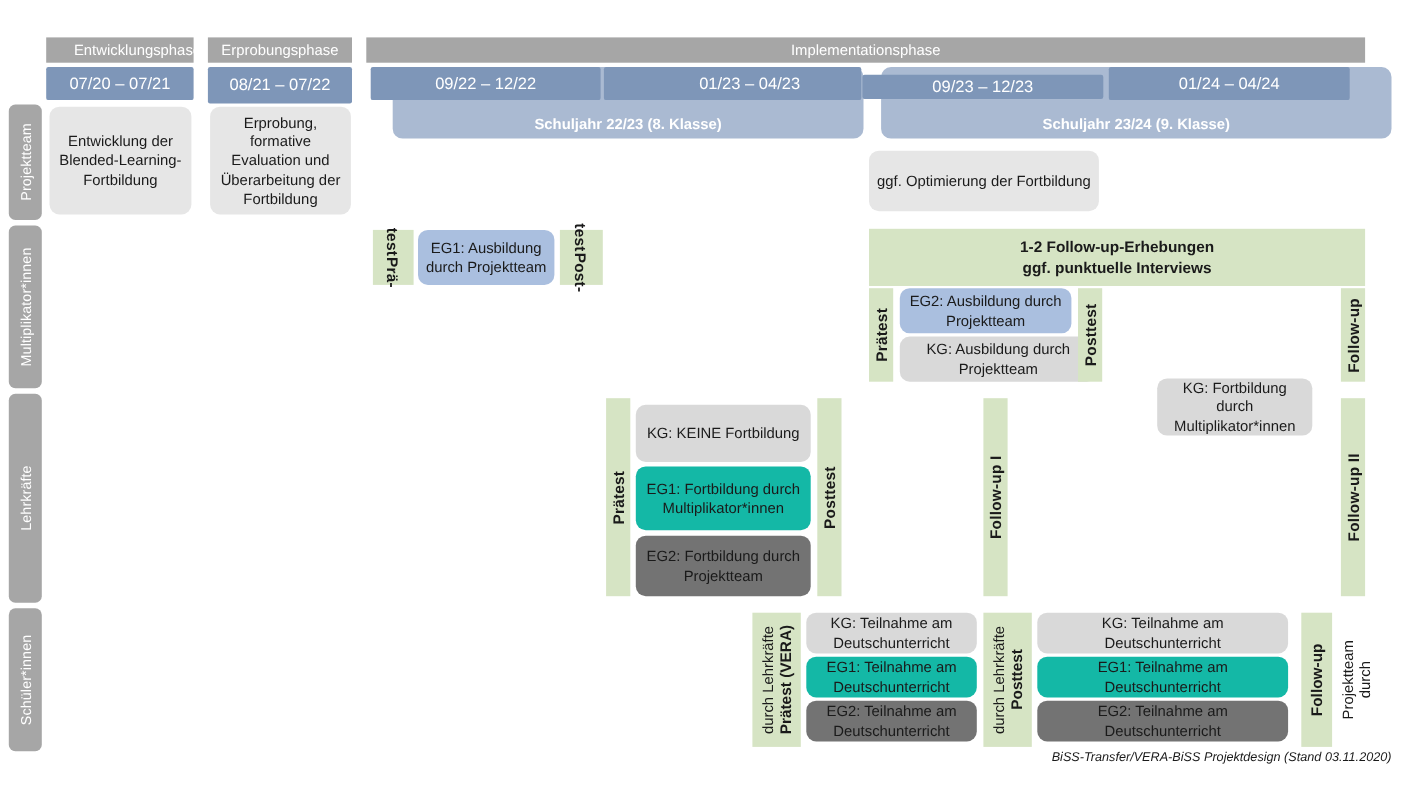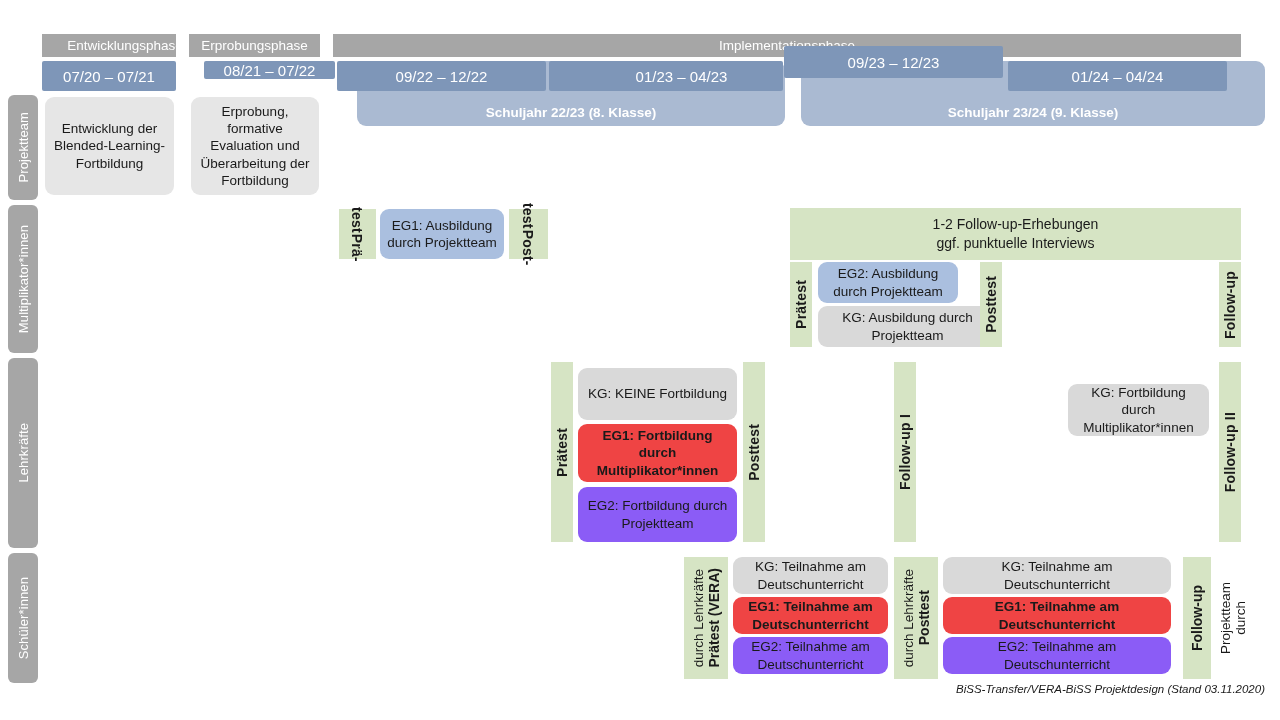--- a/index.html
+++ b/index.html
@@ -48,30 +48,30 @@
 
   
   .box{
     border-radius:9px;
     display:flex;align-items:center;justify-content:center;
     text-align:center;line-height:1.28;
     font-size:13.5px;padding:2px 6px;
   }
   .box.gray{background:#e6e6e6;color:#1a1a1a;}
   .box.gray-d{background:#d9d9d9;color:#1a1a1a;}
-  .box.blue-mid{background:#ef4444;color:#1a1a1a;font-weight:bold;}
+  .box.blue-mid{background:#14b8a6;color:#1a1a1a;}
   .box.blue-soft{background:#aabfdf;color:#1a1a1a;}
-  .box.blue-light{background:#8b5cf6;color:#1a1a1a;}
+  .box.blue-light{background:#737373;color:#1a1a1a;}
 
   
   .green{
     background:#d6e4c4;color:#1a1a1a;
     display:flex;align-items:center;justify-content:center;
   }
-  .green.h{font-size:14px;font-weight:normal;text-align:center;line-height:1.35;}
+  .green.h{font-size:14px;font-weight:bold;text-align:center;line-height:1.35;}
   .green .vtext{
     writing-mode:vertical-rl;transform:rotate(180deg);
     white-space:nowrap;font-weight:bold;font-size:14px;letter-spacing:.2px;
   }
   .green .vtext.two{
     display:flex;flex-direction:row;gap:1px;align-items:center;justify-content:center;
   }
   .vstack{
     display:flex;flex-direction:row-reverse;align-items:center;justify-content:center;
     width:100%;height:100%;
@@ -108,38 +108,38 @@
   <div class="abs phase-bar" style="left:189px;top:34px;width:131px;height:23px;">
     <span>Erprobungsphase</span>
   </div>
   <div class="abs phase-bar" style="left:333px;top:34px;width:908px;height:23px;">
     <span>Implementationsphase</span>
   </div>
 
   <div class="abs date-chip" style="left:42px;top:61px;width:134px;height:30px;">
     <span>07/20 – 07/21</span>
   </div>
-  <div class="abs date-chip" style="left:189px;top:61px;width:131px;height:18px;margin-left:15px;">
+  <div class="abs date-chip" style="left:189px;top:61px;width:131px;height:33px;">
     <span>08/21 – 07/22</span>
   </div>
 
   <div class="abs schooltag" style="left:333px;top:61px;width:428px;height:65px;">
     <div class="schooltag-text">Schuljahr 22/23 (8. Klasse)</div>
   </div>
   <div class="abs date-chip" style="left:337px;top:61px;width:209px;height:30px;">
     <span>09/22 – 12/22</span>
   </div>
   <div class="abs date-chip" style="left:549px;top:61px;width:234px;height:30px;padding-left:31px;">
     <span>01/23 – 04/23</span>
   </div>
 
   <div class="abs schooltag" style="left:777px;top:61px;width:464px;height:65px;padding-left:20px;">
     <div class="schooltag-text">Schuljahr 23/24 (9. Klasse)</div>
   </div>
-  <div class="abs date-chip" style="left:784px;top:46px;width:219px;height:32px;">
+  <div class="abs date-chip" style="left:784px;top:68px;width:219px;height:22px;">
     <span>09/23 – 12/23</span>
   </div>
   <div class="abs date-chip" style="left:1008px;top:61px;width:219px;height:30px;">
     <span>01/24 – 04/24</span>
   </div>
 
   <div class="abs lane-label" style="left:8px;top:95px;width:30px;height:105px;">
     <span class="vtext">Projektteam</span>
   </div>
   <div class="abs lane-label" style="left:8px;top:205px;width:30px;height:148px;">
@@ -150,20 +150,23 @@
   </div>
   <div class="abs lane-label" style="left:8px;top:553px;width:30px;height:130px;">
     <span class="vtext">Schüler*innen</span>
   </div>
 
   <div class="abs box gray" style="left:45px;top:97px;width:129px;height:98px;">
     <span>Entwicklung der Blended-Learning-Fortbildung</span>
   </div>
   <div class="abs box gray" style="left:191px;top:97px;width:128px;height:98px;">
     <span>Erprobung, formative Evaluation und Überarbeitung der Fortbildung</span>
+  </div>
+  <div class="abs box gray" style="left:790px;top:137px;width:209px;height:55px;">
+    <span>ggf. Optimierung der Fortbildung</span>
   </div>
 
   <div class="abs green" style="left:339px;top:209px;width:37px;height:50px;">
     <span class="vtext two">
       <span class="vtwo-line">Prä-</span>
       <span class="vtwo-line">test</span>
     </span>
   </div>
   <div class="abs box blue-soft" style="left:380px;top:209px;width:124px;height:50px;">
     <span>EG1: Ausbildung durch Projektteam</span>
@@ -176,21 +179,21 @@
   </div>
 
   <div class="abs green h" style="left:790px;top:208px;width:451px;height:52px;flex-direction:column;">
     <span>1-2 Follow-up-Erhebungen</span>
     <span>ggf. punktuelle Interviews</span>
   </div>
 
   <div class="abs green" style="left:790px;top:262px;width:22px;height:85px;">
     <span class="vtext">Prätest</span>
   </div>
-  <div class="abs box blue-soft" style="left:818px;top:262px;width:140px;height:41px;">
+  <div class="abs box blue-soft" style="left:818px;top:262px;width:156px;height:41px;">
     <span>EG2: Ausbildung durch Projektteam</span>
   </div>
   <div class="abs box gray-d" style="left:818px;top:306px;width:179px;height:41px;">
     <span>KG: Ausbildung durch Projektteam</span>
   </div>
   <div class="abs green" style="left:980px;top:262px;width:22px;height:85px;">
     <span class="vtext">Posttest</span>
   </div>
   <div class="abs green" style="left:1219px;top:262px;width:22px;height:85px;">
     <span class="vtext">Follow-up</span>
@@ -207,21 +210,21 @@
   </div>
   <div class="abs box blue-light" style="left:578px;top:487px;width:159px;height:55px;">
     <span>EG2: Fortbildung durch Projektteam</span>
   </div>
   <div class="abs green" style="left:743px;top:362px;width:22px;height:180px;">
     <span class="vtext">Posttest</span>
   </div>
   <div class="abs green" style="left:894px;top:362px;width:22px;height:180px;">
     <span class="vtext">Follow-up I</span>
   </div>
-  <div class="abs box gray-d" style="left:1052px;top:384px;width:141px;height:52px;margin-left:16px;">
+  <div class="abs box gray-d" style="left:1052px;top:344px;width:141px;height:52px;">
     <span>KG: Fortbildung durch Multiplikator*innen</span>
   </div>
   <div class="abs green" style="left:1219px;top:362px;width:22px;height:180px;">
     <span class="vtext">Follow-up II</span>
   </div>
 
   <div class="abs green" style="left:684px;top:557px;width:44px;height:122px;">
     <span class="vstack">
       <span class="vline b">Prätest (VERA)</span>
       <span class="vline">durch Lehrkräfte</span>

